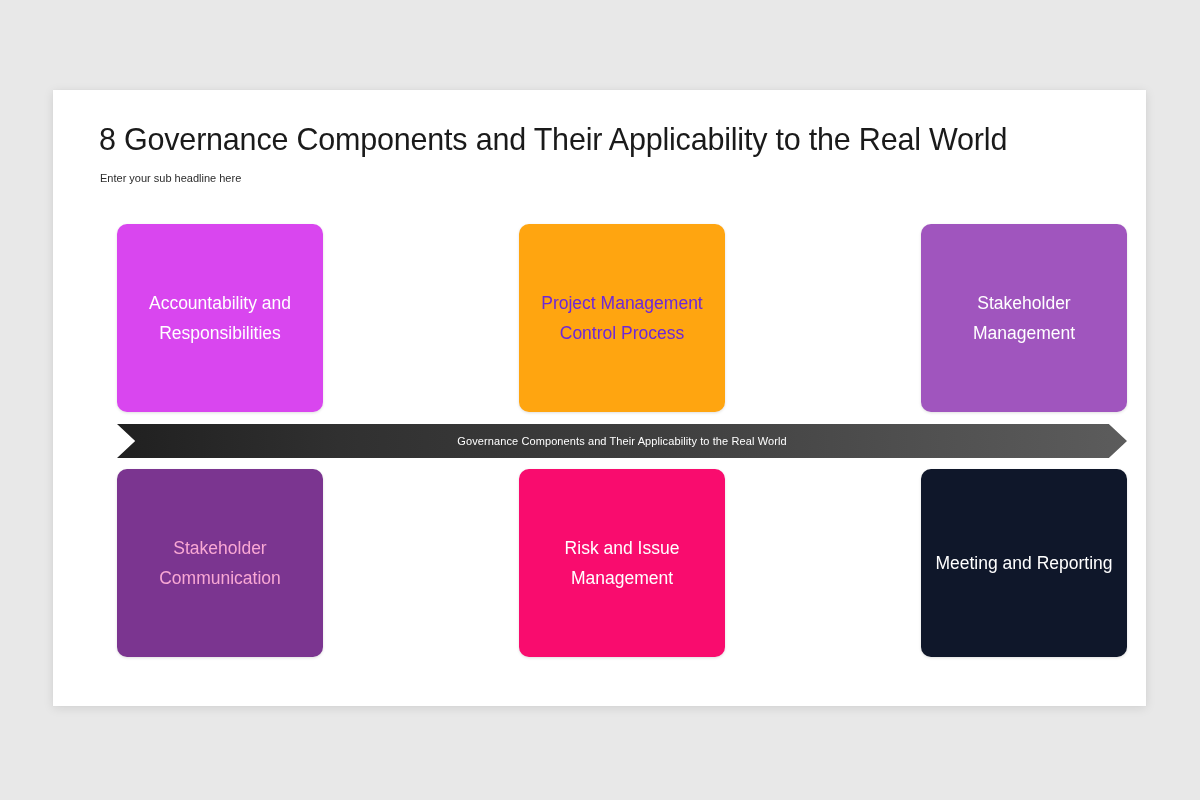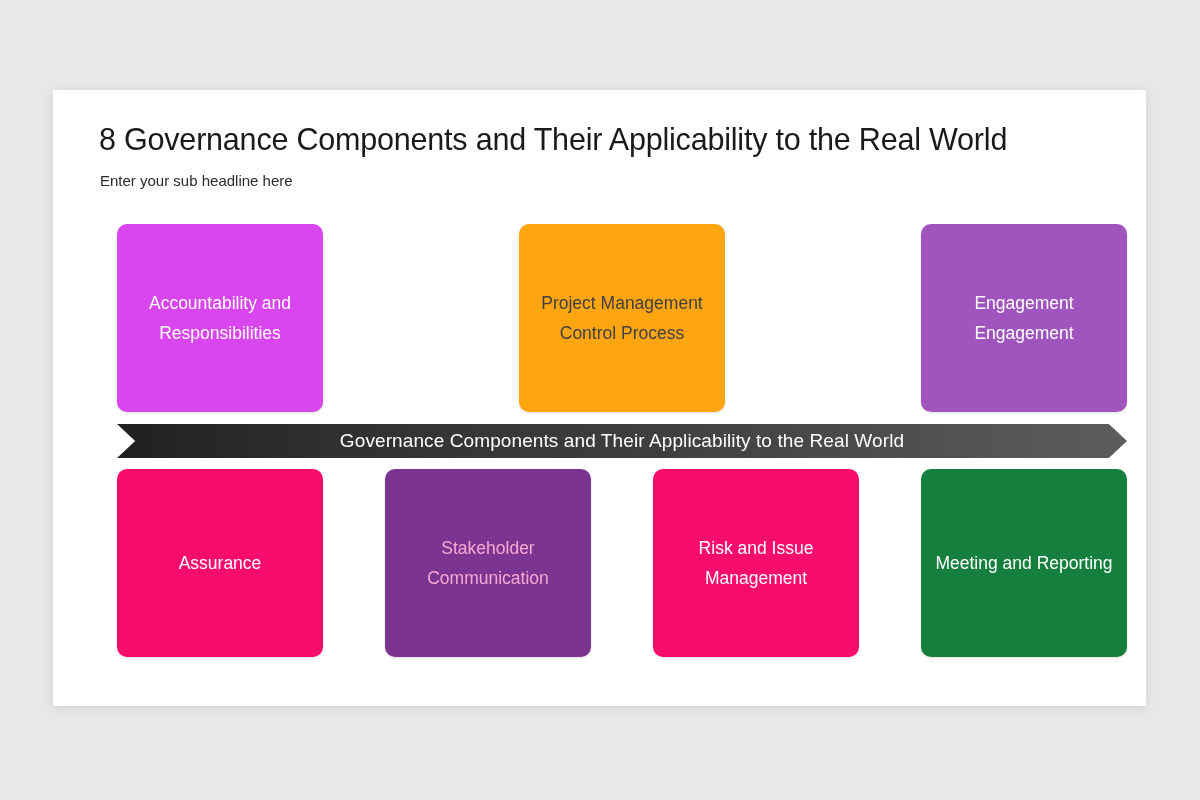--- a/index.html
+++ b/index.html
@@ -25,21 +25,21 @@
     width:1010px;
     font-size:30.5px;
     font-weight:400;
     color:#1a1a1a;
     letter-spacing:-0.2px;
     white-space:nowrap;
   }
   .subtitle {
     position:absolute;
     left:47px; top:82px;
-    font-size:15px;
+    font-size:11px;
     font-weight:400;
     color:#2b2b2b;
   }
 
   .grid-row {
     position:absolute;
     left:64px;
     width:1010px;
     height:188px;
     display:flex;
@@ -81,60 +81,57 @@
     clip-path:polygon(0 0, 98.2% 0, 100% 50%, 98.2% 100%, 0 100%, 1.8% 50%);
     box-shadow:0 1px 3px rgba(0,0,0,0.18);
   }
   .banner-text {
     position:absolute;
     inset:0;
     display:flex;
     align-items:center;
     justify-content:center;
     color:#ffffff;
-    font-size:19px;
+    font-size:11px;
     font-weight:400;
     letter-spacing:0.1px;
   }
 </style>
 </head>
 <body style="background: rgb(232, 232, 232);">
 
 <div id="stage">
   <div class="slide" style="background: rgb(255, 255, 255);">
 
     <div class="title">8 Governance Components and Their Applicability to the Real World</div>
     <div class="subtitle">Enter your sub headline here</div>
 
     <div class="grid-row row-top">
       <div class="card" style="background: #d946ef; color: rgb(255, 255, 255);">
         <span class="card-label">Accountability and Responsibilities</span>
       </div>
-      <div class="card" style="background: rgb(255, 165, 16); color: #404040;">
+      <div class="card" style="background: rgb(255, 165, 16); color: #6d28d9;">
         <span class="card-label">Project Management Control Process</span>
       </div>
       <div class="card" style="background: rgb(160, 85, 190); color: rgb(255, 255, 255);">
-        <span class="card-label">Engagement Engagement</span>
+        <span class="card-label">Stakeholder Management</span>
       </div>
     </div>
 
     <div class="banner">
       <div class="banner-shape" style="background: linear-gradient(to right, rgb(32, 32, 32) 0%, rgb(48, 48, 48) 22%, rgb(62, 62, 62) 52%, rgb(80, 80, 80) 80%, rgb(92, 92, 92) 100%);"></div>
       <div class="banner-text" style="color: rgb(255, 255, 255);">Governance Components and Their Applicability to the Real World</div>
     </div>
 
     <div class="grid-row row-bottom">
-      <div class="card" style="background: rgb(249, 12, 110); color: rgb(255, 255, 255);">
-        <span class="card-label">Assurance</span>
-      </div>
       <div class="card" style="background: rgb(123, 53, 144); color: #f9a8d4; justify-content: center;">
         <span class="card-label">Stakeholder Communication</span>
       </div>
       <div class="card" style="background: rgb(249, 12, 110); color: rgb(255, 255, 255); text-align: center;">
         <span class="card-label">Risk and Issue Management</span>
       </div>
-      <div class="card" style="background: #15803d; color: rgb(255, 255, 255); text-align: center;">
+      <div class="card" style="background: #0f172a; color: rgb(255, 255, 255); text-align: center;">
         <span class="card-label">Meeting and Reporting</span>
       </div>
     </div>
 
   </div>
 </div>
 
 </body></html>

